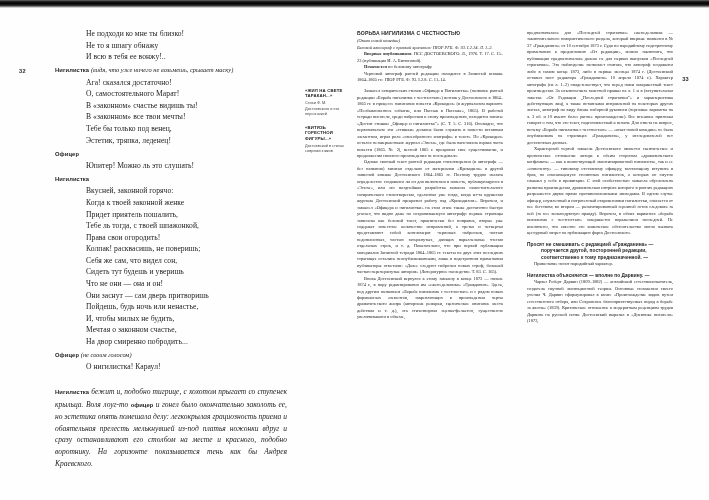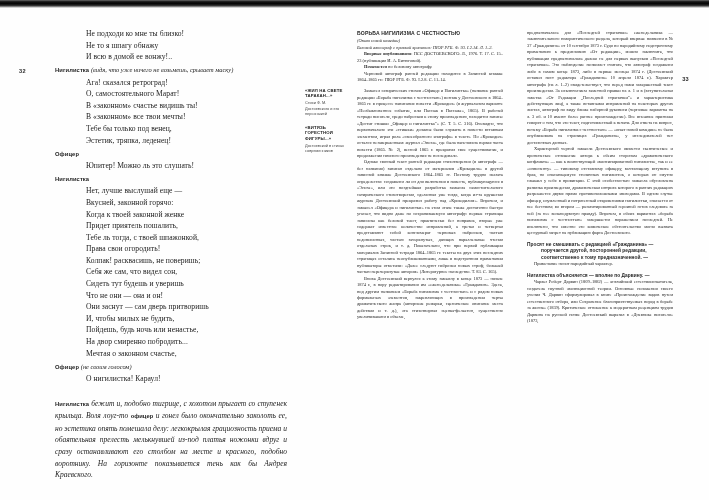--- a/index.html
+++ b/index.html
@@ -184,52 +184,51 @@
 <div id="spread">
 
   <div id="page-left">
 
     <div id="folio-left">32</div>
 
     <div id="verse-block">
 
       <div class="verse-line">Не подходи ко мне ты близко!</div>
       <div class="verse-line">Не то я шпагу обнажу</div>
-      <div class="verse-line">И всю в домой ее вонжу!..</div>
+      <div class="verse-line">И всю в тебя ее вонжу!..</div>
 
       <div class="speaker"><span>Нигилистка</span> <span class="stage">(видя, что уже ничего не возьмешь, срывает маску)</span></div>
 
-      <div class="verse-line">Ага! сказался ретроград!</div>
+      <div class="verse-line">Ага! сказался достаточно!</div>
       <div class="verse-line">О, самостоятельного Марат!</div>
       <div class="verse-line">В «законном» счастье видишь ты!</div>
       <div class="verse-line">В «законном» все твои мечты!</div>
       <div class="verse-line">Тебе бы только под венец,</div>
       <div class="verse-line">Эстетик, тряпка, леденец!</div>
 
       <div class="speaker"><span>Офицер</span></div>
 
       <div class="verse-line">Юпитер! Можно ль это слушать!</div>
 
       <div class="speaker"><span>Нигилистка</span></div>
 
-      <div class="verse-line">Нет, лучше выслушай еще —</div>
       <div class="verse-line">Вкусней, законной горячо:</div>
       <div class="verse-line">Когда к твоей законной женке</div>
       <div class="verse-line">Придет приятель пошалить,</div>
       <div class="verse-line">Тебе ль тогда, с твоей шпажонкой,</div>
       <div class="verse-line">Права свои огородить!</div>
       <div class="verse-line">Колпак! расквасишь, не поверишь;</div>
       <div class="verse-line">Себя же сам, что видел сон,</div>
       <div class="verse-line">Сидеть тут будешь и уверишь</div>
       <div class="verse-line">Что не они — она и он!</div>
       <div class="verse-line">Они заснут — сам дверь притворишь</div>
+      <div class="verse-line">Пойдешь, будь ночь или ненастье,</div>
       <div class="verse-line">И, чтобы милых не будить,</div>
-      <div class="verse-line">Пойдешь, будь ночь или ненастье,</div>
+      <div class="verse-line">Мечтая о законном счастье,</div>
       <div class="verse-line">На двор смиренно побродить...</div>
-      <div class="verse-line">Мечтая о законном счастье,</div>
 
       <div class="speaker"><span>Офицер</span> <span class="stage">(не своим голосом)</span></div>
 
       <div class="verse-line">О нигилистка! Караул!</div>
 
       <div class="prose-stage"><span class="who">Нигилистка</span><span> бежит и, подобно тигрице, с хохотом прыгает со ступенек крыльца. Воля лоуг-то </span><span class="inline-who">офицер</span><span> и гонел было окончательно заколоть ее, но эстетика опять помешала делу: легкокрылая грациозность приема и обаятельная прелесть мелькнувшей из-под платья ножонки вдруг и сразу останавливают его столбом на месте и красного, подобно воротнику. На горизонте показывается тень как бы Андрея Краевского.</span></div>
 
     </div>
 
     <div id="margin-notes">

